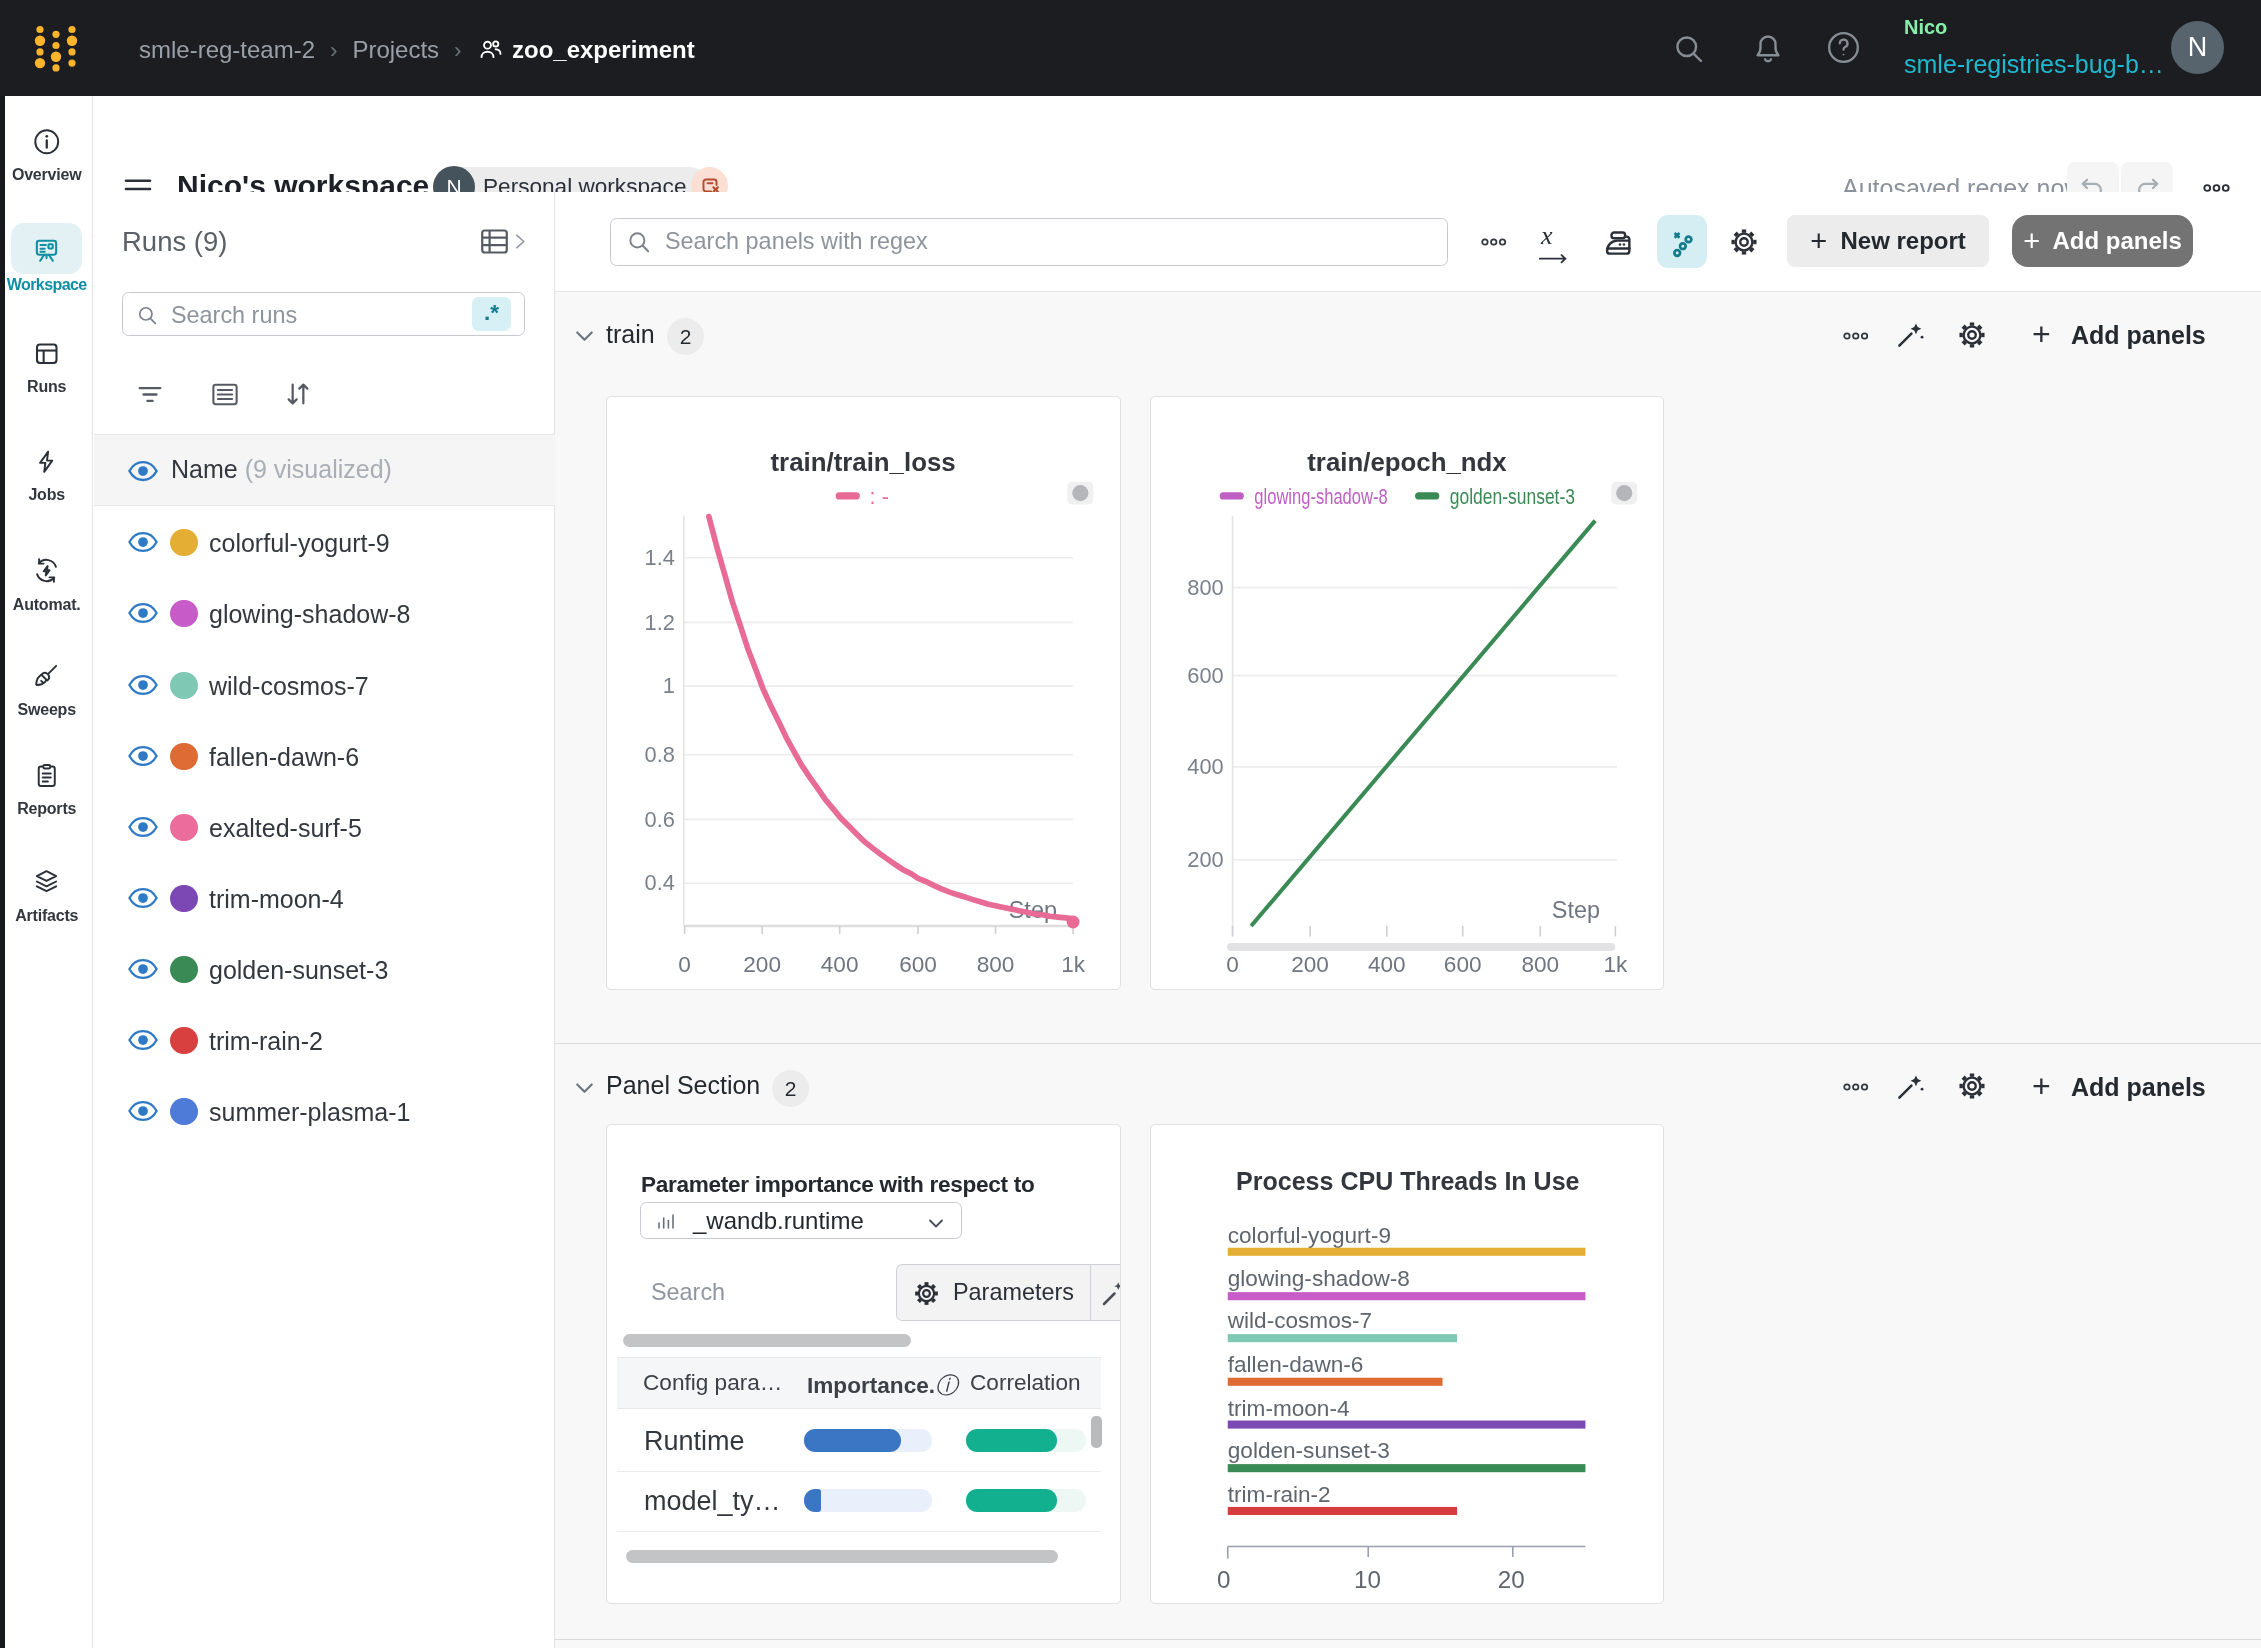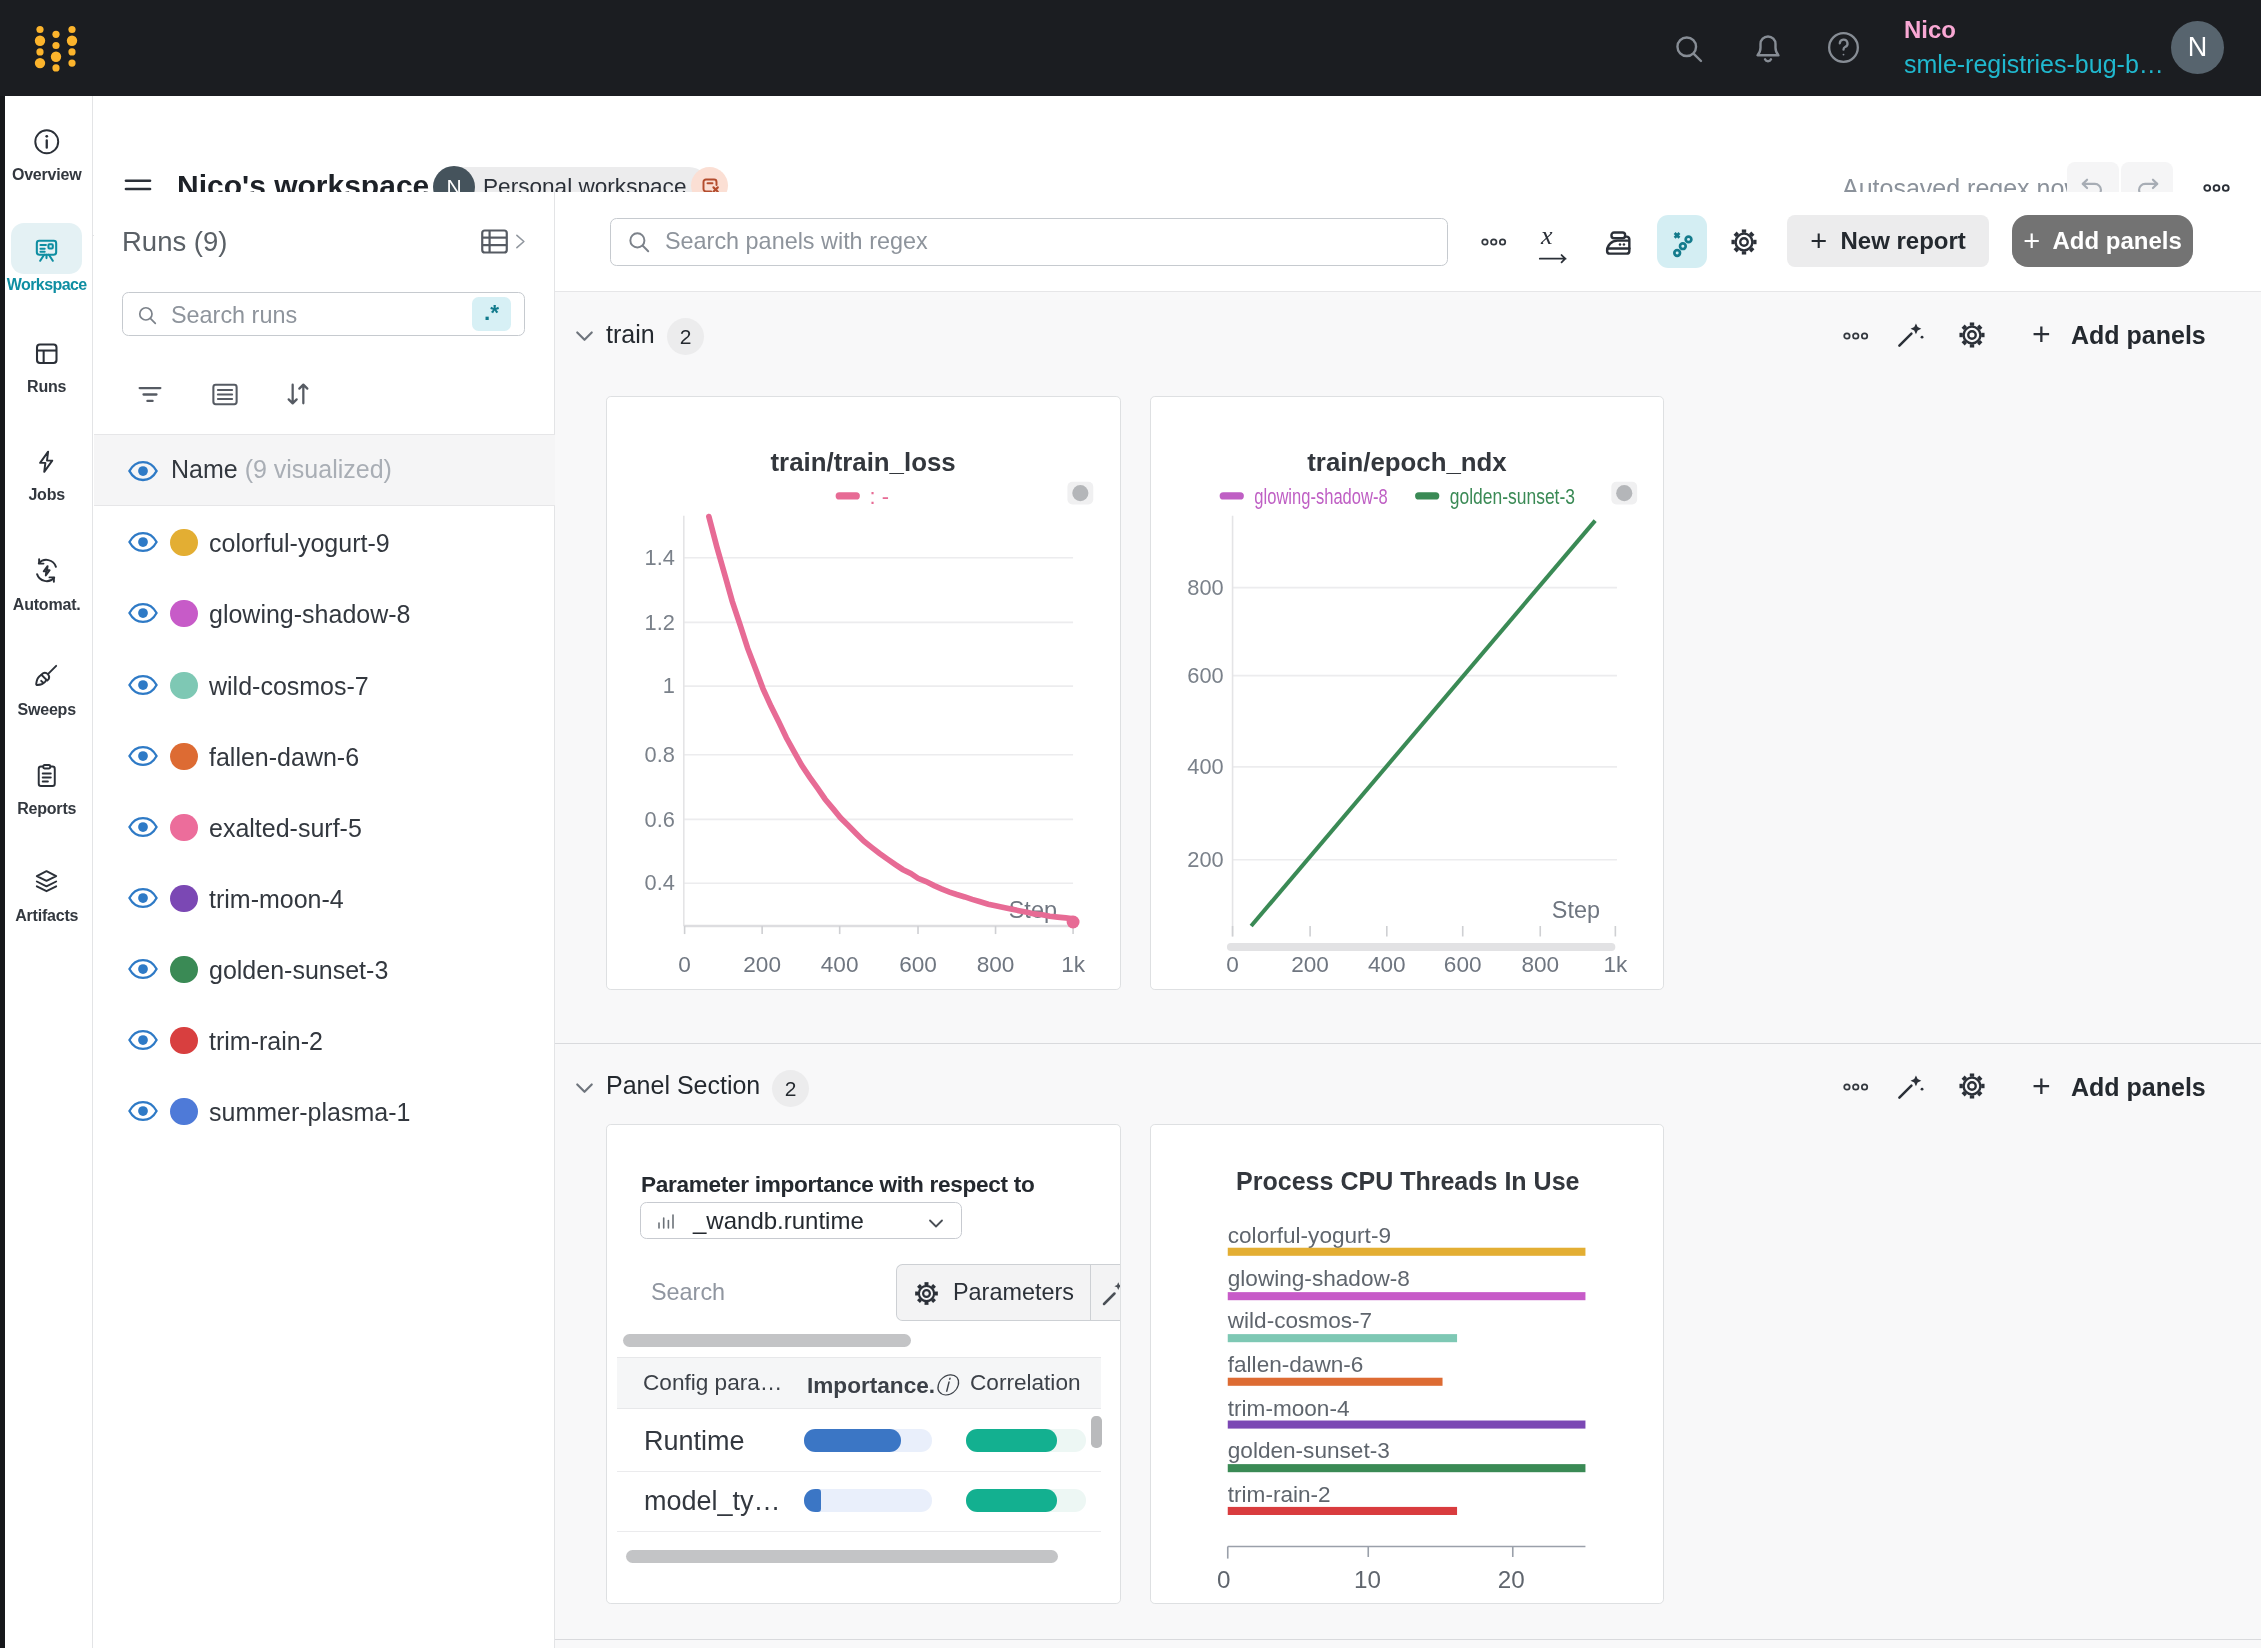--- a/index.html
+++ b/index.html
@@ -74,35 +74,47 @@
       <circle cx="30" cy="16" r="4.5"></circle>
         <circle cx="30" cy="30" r="4.5"></circle>
         <circle cx="30" cy="44" r="6.5"></circle>
         <circle cx="30" cy="58" r="4.5"></circle>
       <circle cx="50" cy="10" r="4.5"></circle>
         <circle cx="50" cy="24" r="6.5"></circle>
         <circle cx="50" cy="38" r="4.5"></circle>
         <circle cx="50" cy="52" r="4.5"></circle>
     </g>
   </svg>
+  <div class="abs" style="left:139px;top:36px;white-space:nowrap">
+    <span class="crumb">smle-reg-team-2</span>
+    <span class="crumb-sep" style="margin:0 11.3px">›</span>
+    <span class="crumb">Projects</span>
+    <span class="crumb-sep" style="margin:0 11.3px">›</span>
+    <svg style="vertical-align:-4px;margin-right:8px" width="27.5" height="26" viewBox="0 0 24 24" fill="none" stroke="#fff" stroke-width="1.7" stroke-linecap="round" stroke-linejoin="round">
+      <circle cx="9" cy="8.5" r="3.2"></circle>
+        <path d="M3.5 19.5c0-3 2.5-5 5.5-5s5.5 2 5.5 5"></path>
+        <circle cx="16.6" cy="7.3" r="2.4"></circle>
+        <path d="M16.5 12.2c2.6 0 4.5 1.8 4.5 4.3"></path>
+    </svg><span class="crumb-last">zoo_experiment</span>
+  </div>
 
   <svg class="abs" style="left:1671px;top:31px" width="36" height="36" viewBox="0 0 24 24" fill="none" stroke="#878d95" stroke-width="1.6" stroke-linecap="round">
     <circle cx="10.5" cy="10.5" r="6.2"></circle>
       <line x1="15.2" y1="15.2" x2="20" y2="20"></line>
   </svg>
   <svg class="abs" style="left:1750px;top:29px" width="36" height="36" viewBox="0 0 24 24" fill="none" stroke="#878d95" stroke-width="1.6" stroke-linecap="round" stroke-linejoin="round">
     <path d="M5 17.5h14c-1.5-1.5-2-3-2-5v-2.5a5 5 0 0 0-10 0v2.5c0 2-.5 3.5-2 5z"></path>
       <path d="M10 20.2a2.2 2.2 0 0 0 4 0"></path>
   </svg>
   <svg class="abs" style="left:1825px;top:29px" width="37" height="37" viewBox="0 0 24 24" fill="none" stroke="#878d95" stroke-width="1.5" stroke-linecap="round">
     <circle cx="12" cy="12" r="9.3"></circle>
       <path d="M9.6 9.3a2.5 2.5 0 1 1 3.4 2.4c-.8.34-1 .9-1 1.7"></path>
       <circle cx="12" cy="16.6" r="0.6" fill="#878d95" stroke="none"></circle>
   </svg>
-  <div class="abs" style="left:1904px;top:16px;color:#f9a8d4;font-size:24px;font-weight:bold">Nico</div>
+  <div class="abs" style="left:1904px;top:16px;color:#86efac;font-size:20px;font-weight:bold">Nico</div>
   <div class="abs" style="left:1904px;top:50px;color:#20b8ce;font-size:25px">smle-registries-bug-b…</div>
   <div class="abs" style="left:2171px;top:21px;width:53px;height:53px;border-radius:50%;background:#57646e;color:#fff;font-size:27px;text-align:center;line-height:53px">N</div>
 </div>
 <div id="edgestrip"></div>
 <div id="leftrail">
 
   <div class="railitem" style="top:31.5px">
     <svg width="27.5" height="27.5" viewBox="0 0 24 24" fill="none" stroke="#2b3038" stroke-width="1.7">
         <circle cx="12" cy="12" r="10"></circle>
         <line x1="12" y1="10.8" x2="12" y2="17.2" stroke-linecap="round" stroke-width="2"></line>

